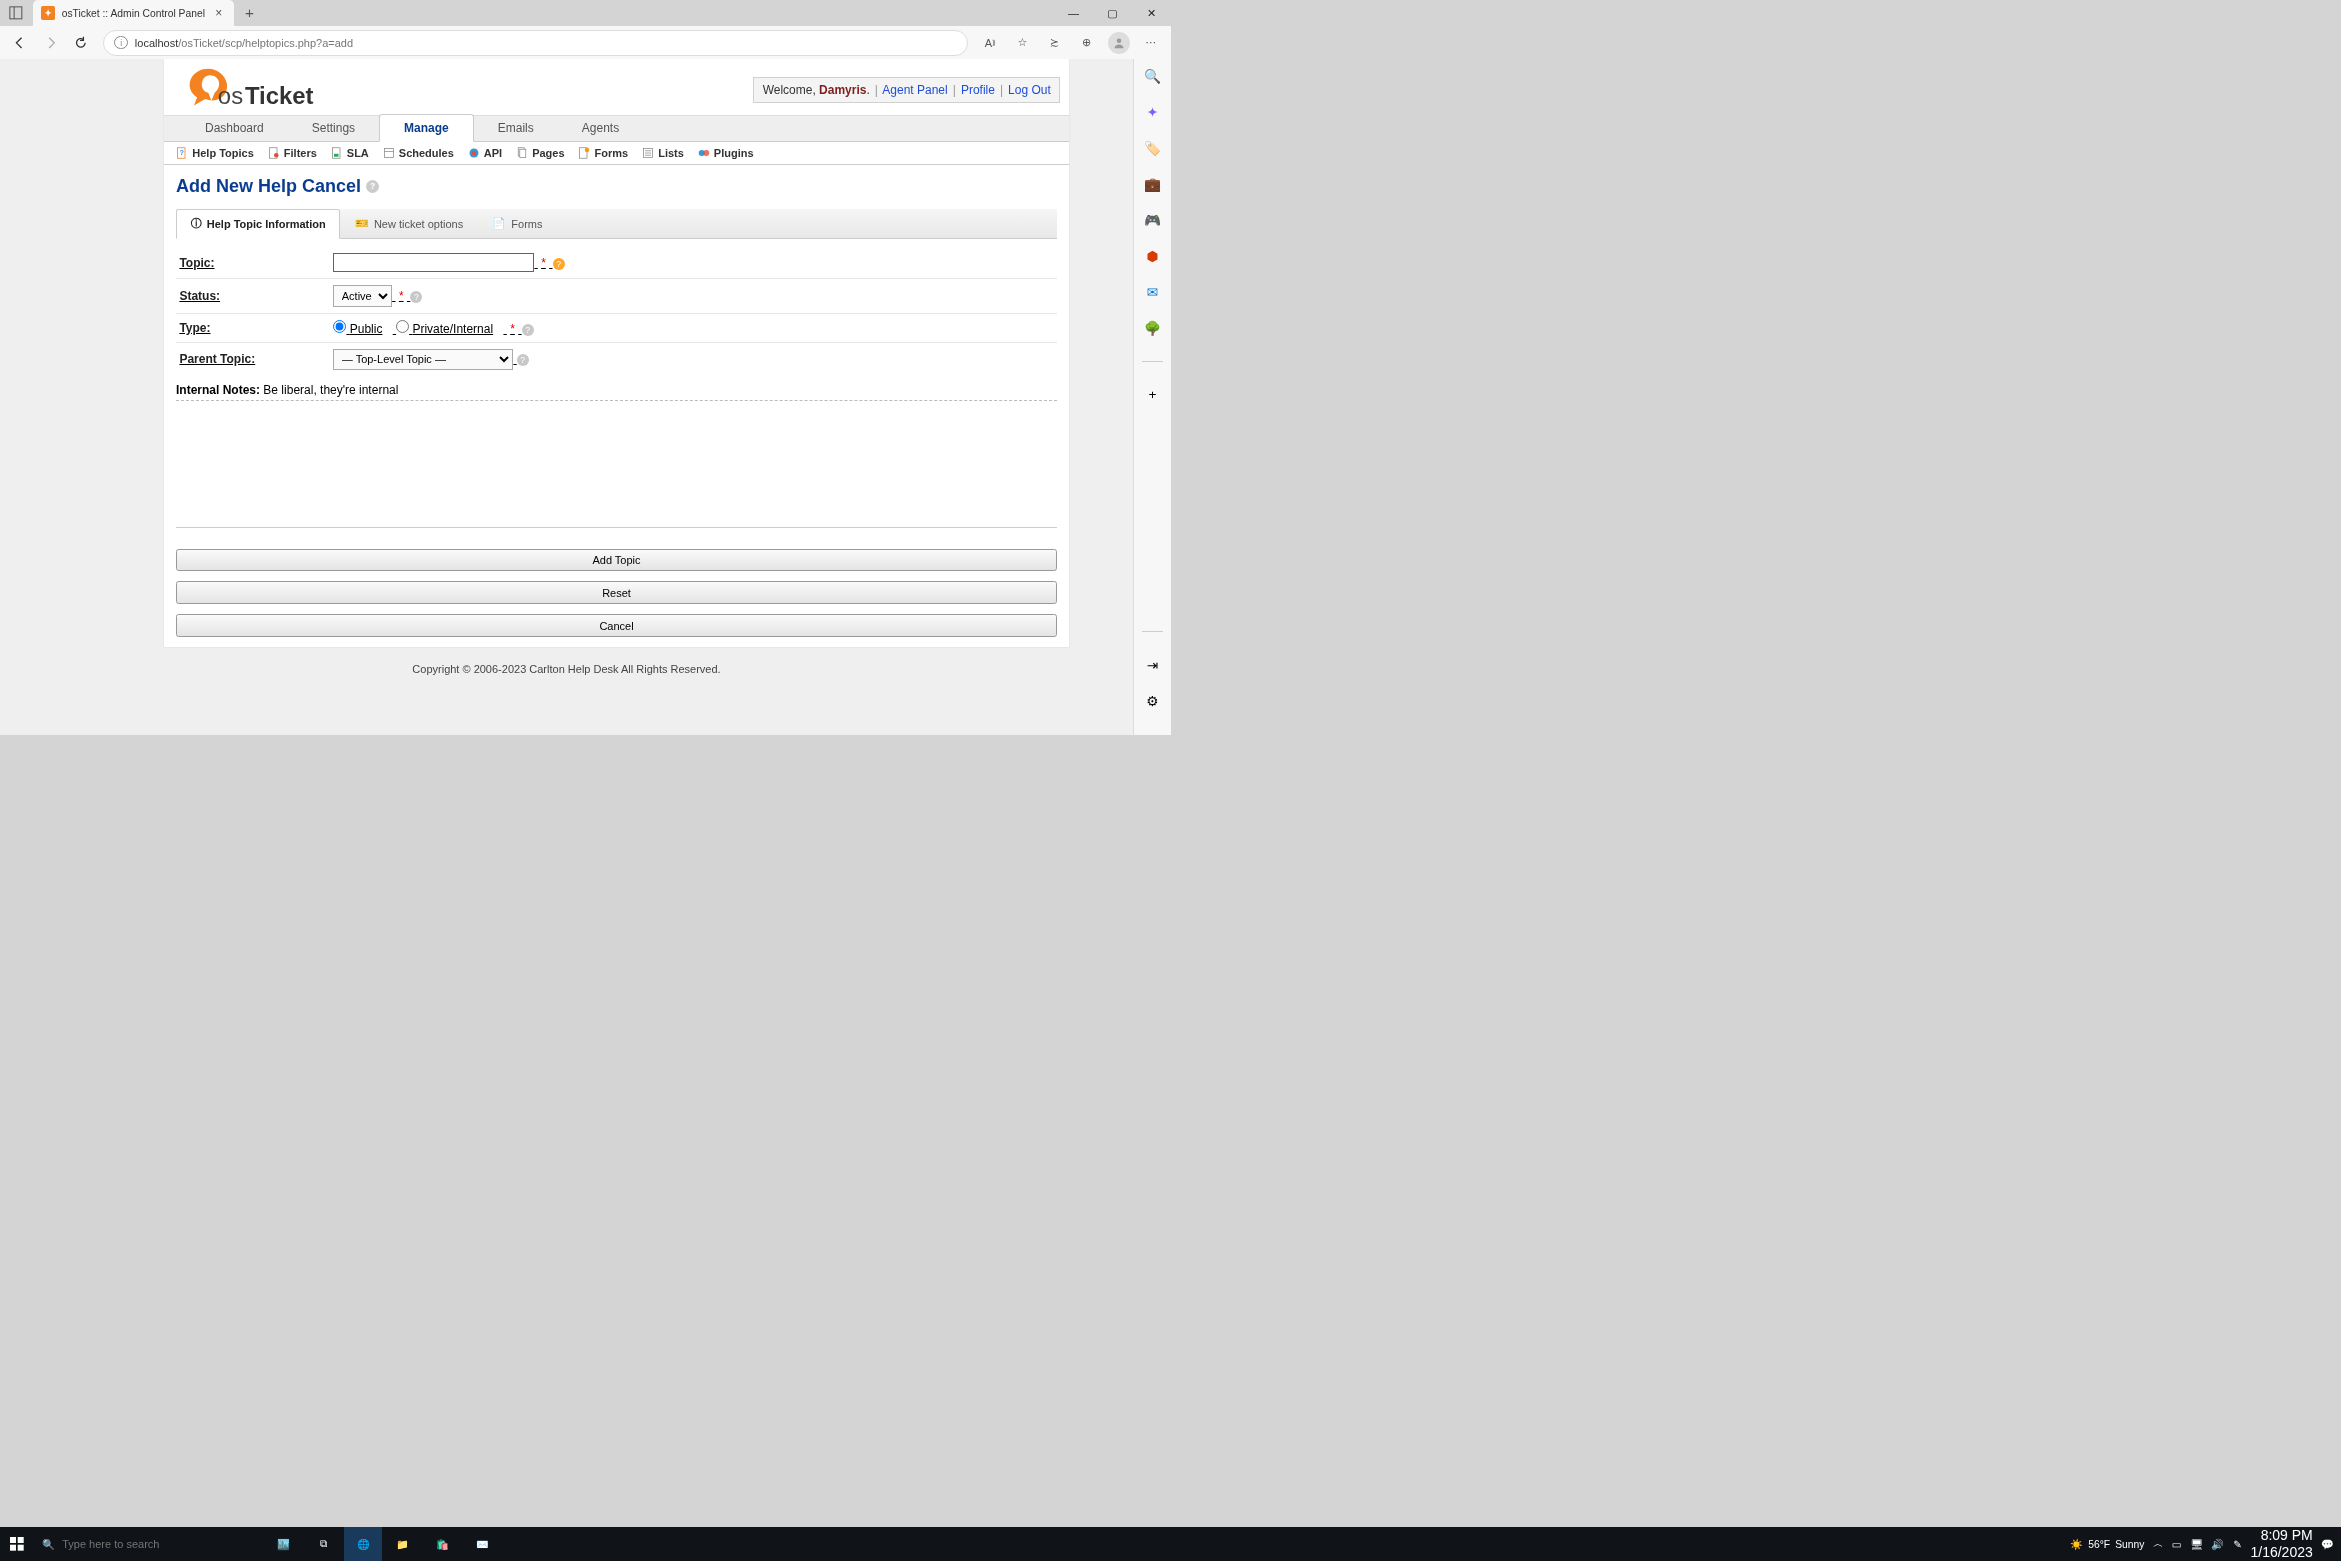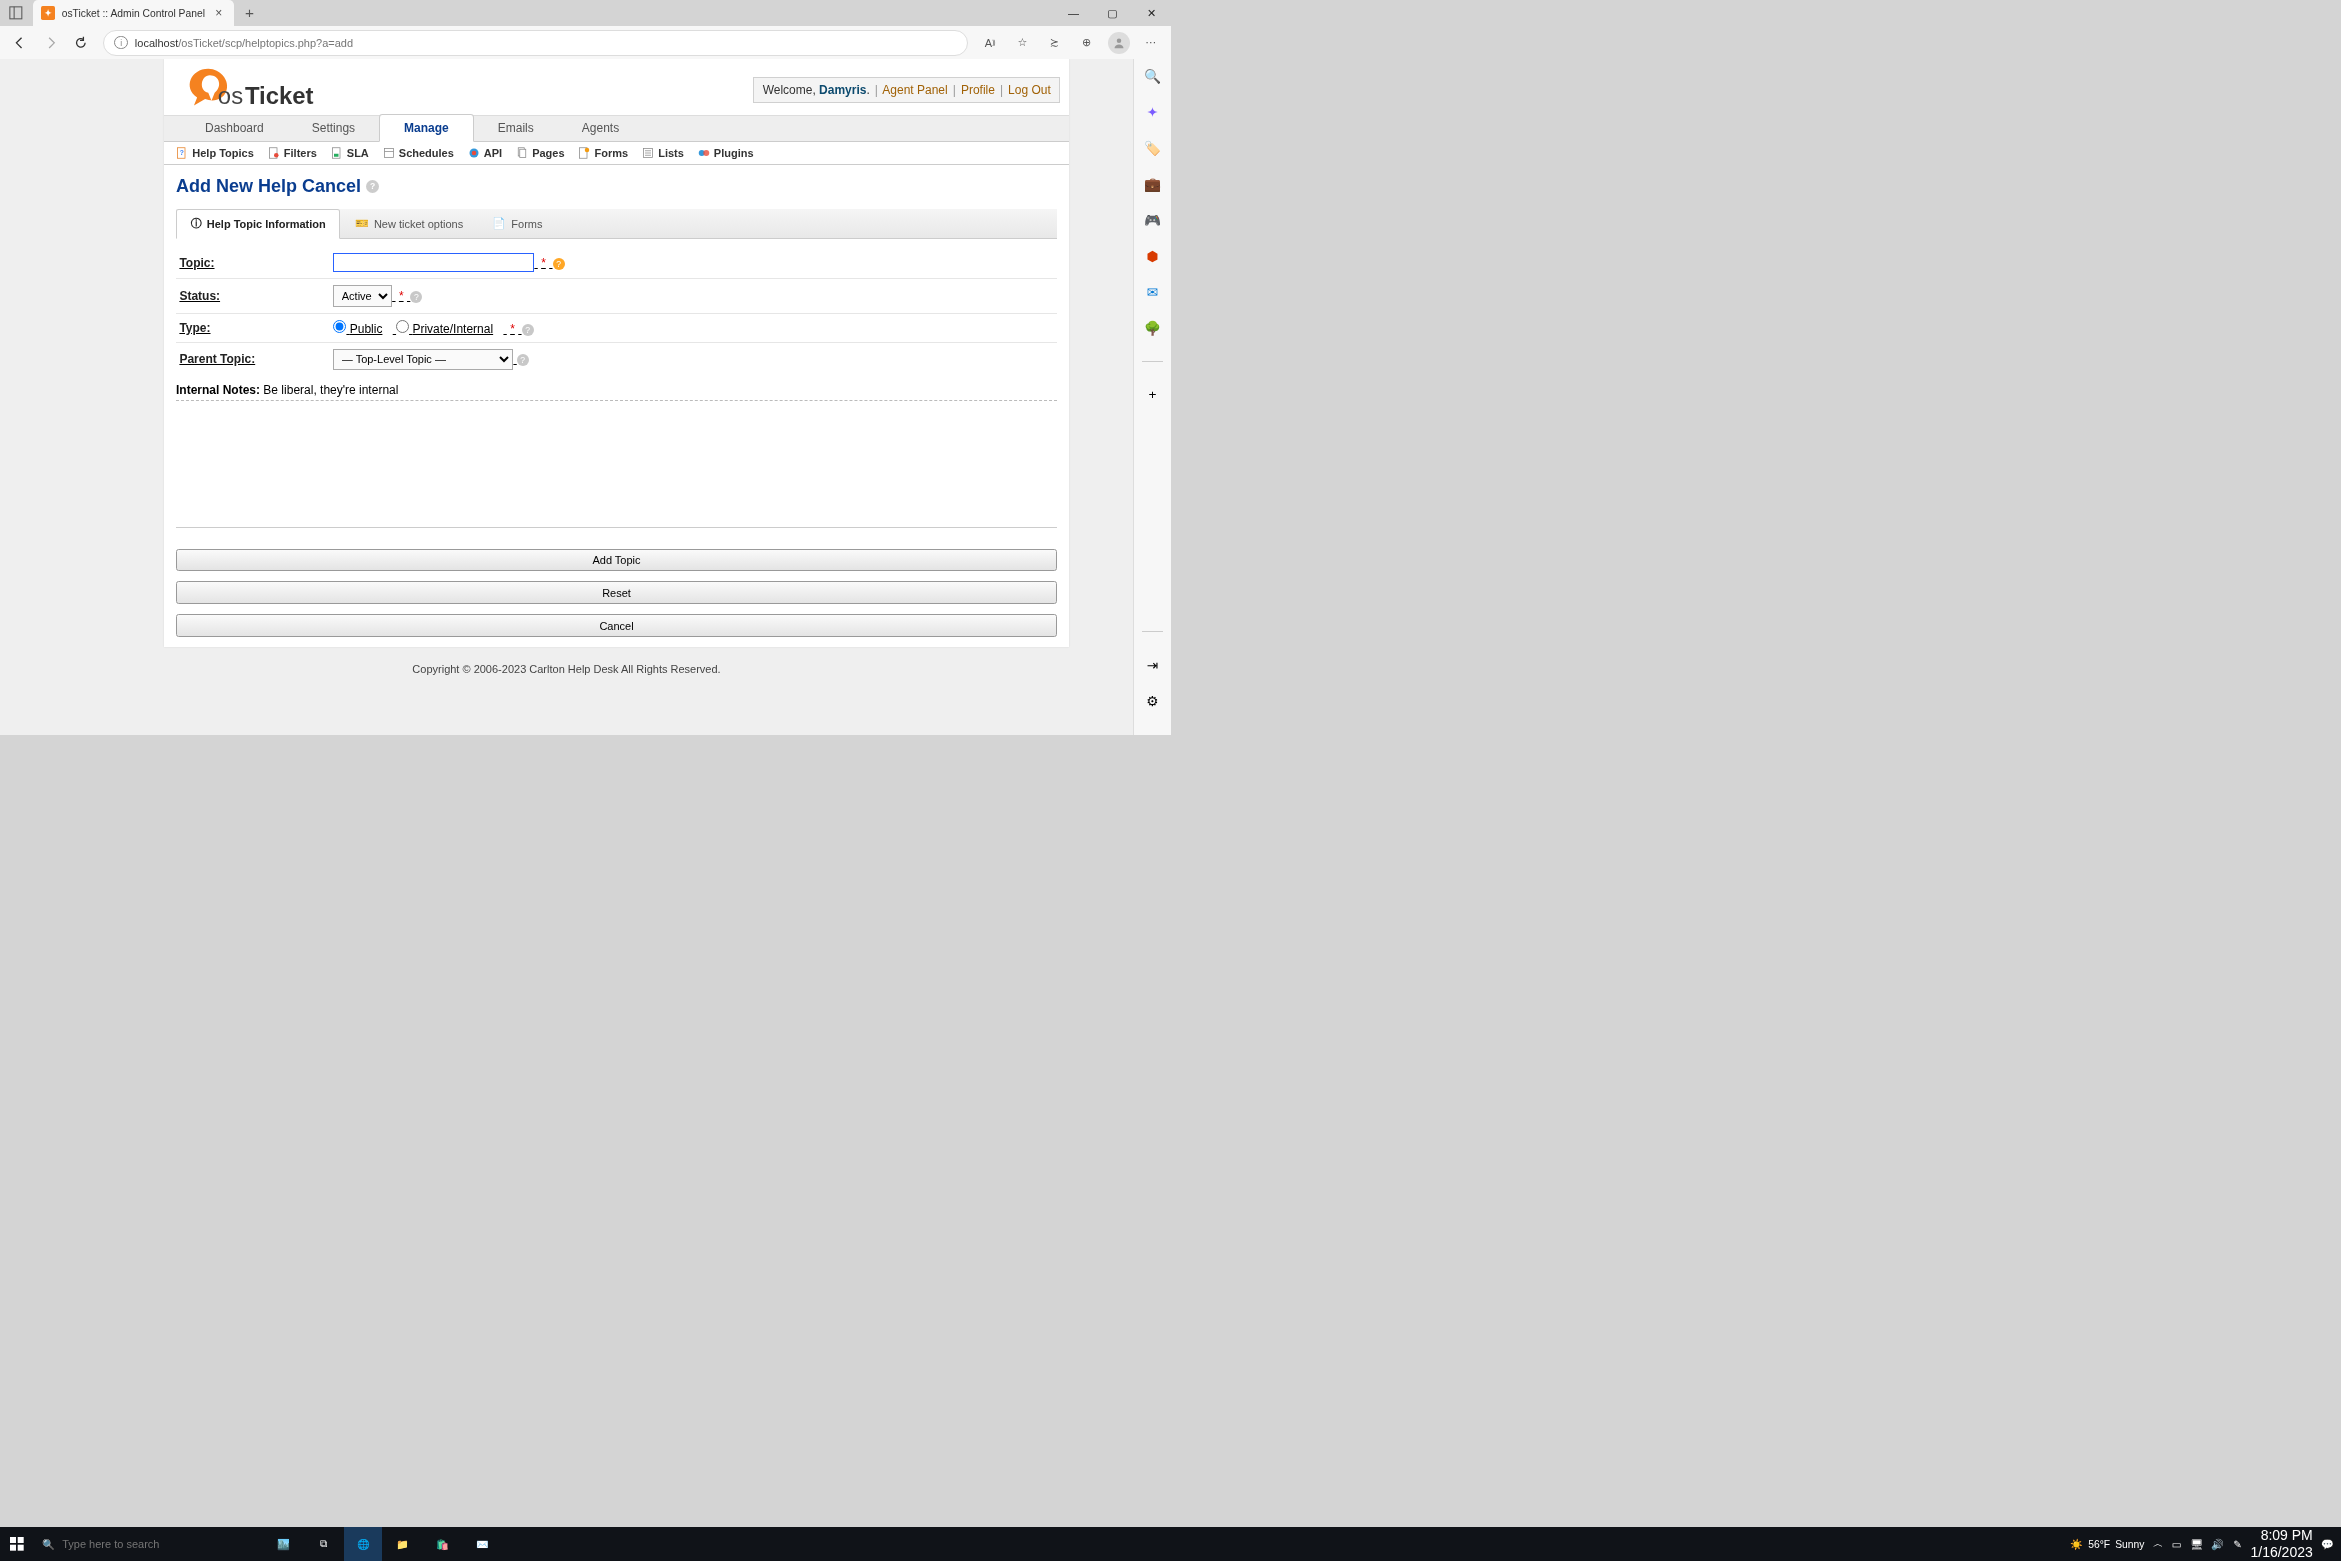--- a/index.html
+++ b/index.html
@@ -33,23 +33,23 @@
 .profile-circle { width:22px;height:22px; border-radius:50%; background:#ddd; display:flex;align-items:center;justify-content:center;}
 
 .viewport { display:flex; background:#efefef; height:676px; position:relative;}
 .page-wrap { flex:1; display:flex; justify-content:center; background:#efefef; overflow:auto;}
 .page { width: 905px; background:#fff; margin-top:0; box-shadow:0 0 1.7px rgba(0,0,0,0.1);}
 
 .header-row { display:flex; align-items:center; justify-content:space-between; padding:5.1px 8.6px 0 8.6px;}
 .logo { display:flex; align-items:flex-end; color:#f58220;}
 .logo-svg { width:163px; height:51px;}
 .welcome-box { border:0.9px solid #d0d0d0; background:#f4f4f4; padding:5.1px 8.6px; font-size:12px; color:#333;}
-.welcome-box a { color:#a16207; text-decoration:none;}
+.welcome-box a { color:#1d4ed8; text-decoration:none;}
 .welcome-box .sep { color:#999; padding:0 1.7px;}
-.welcome-box b { color:#0c4a6e;}
+.welcome-box b { color:#7f1d1d;}
 
 .main-nav { display:flex; background:#eee; border-top:0.9px solid #ddd; border-bottom:0.9px solid #ccc; height:27px; align-items:flex-end; padding-left:17px;}
 .main-nav .tabi { padding:6px 24px; font-size:12px; color:#555; cursor:pointer; border-top-left-radius:3.4px; border-top-right-radius:3.4px;}
 .main-nav .tabi.active { background:#fff; color:#0a3d8f; font-weight:bold; border:0.9px solid #ccc; border-bottom:0.9px solid #fff; margin-bottom:-0.9px;}
 
 .sub-nav { display:flex; gap:13.7px; padding:5.1px 12px; border-bottom:0.9px solid #ccc; background:#fff; align-items:center; font-size:11px;}
 .sub-nav a { color:#333; text-decoration:none; display:inline-flex; align-items:center; gap:4.3px;font-weight:bold;}
 .sub-nav a.active { font-weight:bold;}
 .sn-icon { width:12px; height:12px; display:inline-block;}
 

